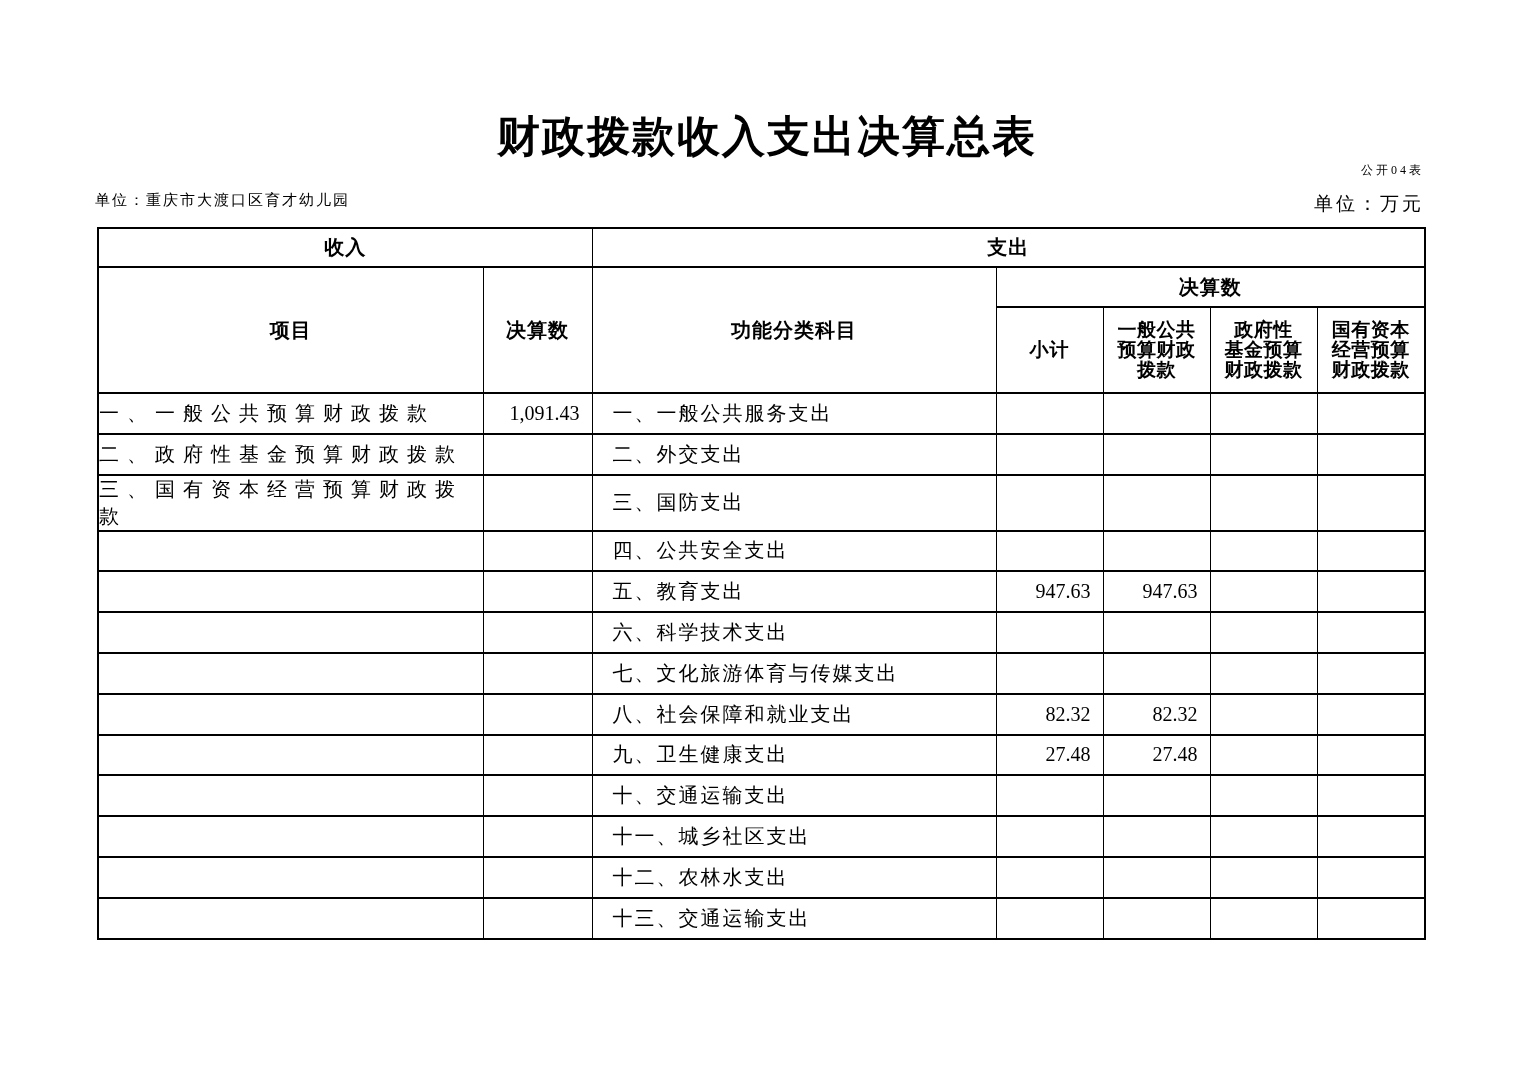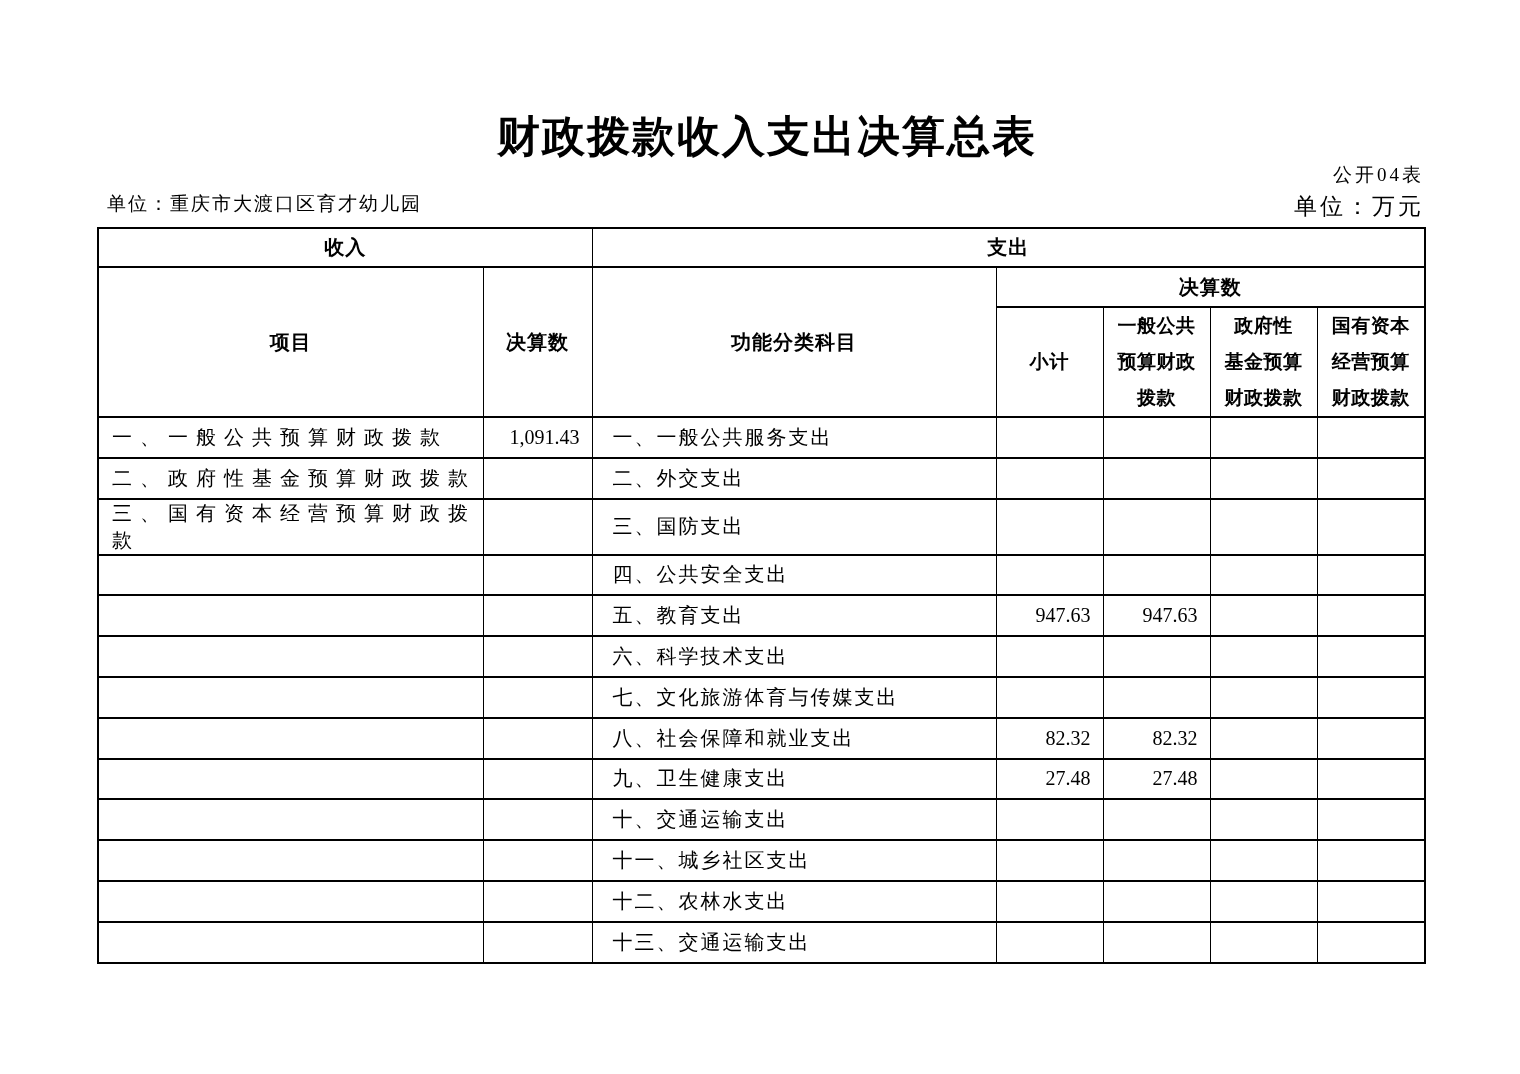--- a/index.html
+++ b/index.html
@@ -18,33 +18,33 @@
     margin: 7px;
     text-align: center;
     font-family: "Liberation Sans", "DejaVu Sans", sans-serif;
     font-weight: bold;
     font-size: 43px;
     letter-spacing: 2px;
   }
   .meta-tableno {
     position: absolute;
     top: 162px; right: 96px;
+    font-size: 12px;
+    letter-spacing: 3px;
+  }
+  .meta-org {
+    position: absolute;
+    top: 191px; left: 95px;
+    font-size: 15px;
+    letter-spacing: 2px;
+  }
+  .meta-unit {
+    position: absolute;
+    top: 191px; right: 96px;
     font-size: 19px;
-    letter-spacing: 3px;
-  }
-  .meta-org {
-    position: absolute;
-    top: 191px; left: 107px;
-    font-size: 19px;
-    letter-spacing: 2px;
-  }
-  .meta-unit {
-    position: absolute;
-    top: 191px; right: 96px;
-    font-size: 23px;
     letter-spacing: 3px;
   }
   table.budget-table {
     position: absolute;
     left: 97px; top: 227px;
     width: 1327px;
     border-collapse: collapse;
     table-layout: fixed;
     border: 2px solid #000;
   }
@@ -59,25 +59,24 @@
   .budget-table th {
     font-family: Liberation Serif, serif;
     font-weight: bold;
     font-size: 20px;
     text-align: center;
     letter-spacing: 1px;
   }
   tr.hr1 th { height: 39px; }
   tr.hr2 th.group-head { height: 40px; }
   tr.hr3 th { height: 86px; font-size: 19px; }
-  th.multiline { white-space: pre-line; line-height: 36px; letter-spacing: 0.5px; }
+  th.multiline { white-space: pre-line; line-height: 20px; letter-spacing: 0.5px; }
   .budget-table tbody td { height: 40.8px; font-size: 20px; }
   td.income-item {
     text-align: left;
-    padding-left: 13px;
     letter-spacing: 8px;
   }
   td.expense-item {
     text-align: left;
     padding-left: 20px;
     letter-spacing: 2px;
   }
   td.num {
     text-align: right;
     padding-right: 12px;

